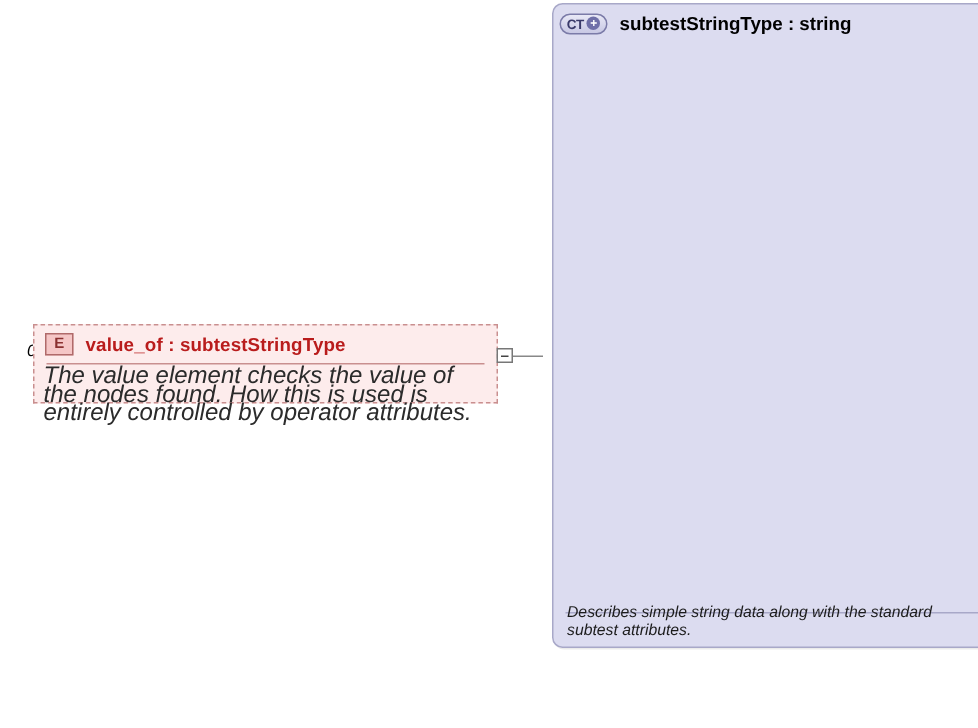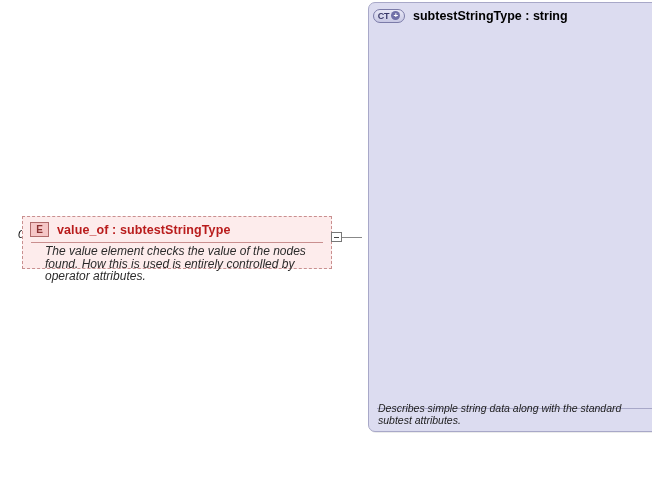--- a/index.html
+++ b/index.html
@@ -56,23 +56,23 @@
     letter-spacing: 0.1px;
   }
   #element-box .ebox-rule {
     position: absolute;
     left: 8px; right: 8px; top: 25px;
     height: 1px;
     background: #c98f8f;
   }
   #element-box .ebox-doc {
     position: absolute;
-    left: 22px; right: 8px; top: 28px;
+    left: 6px; right: 8px; top: 28px;
     font-style: italic;
-    font-size: 12px;
+    font-size: 16px;
     line-height: 12.5px;
     color: #2b2b2b;
   }
   #cardinality {
     position: absolute;
     left: 18px;
     top: 228px;
     font-style: italic;
     font-size: 11px;
     color: #000;

